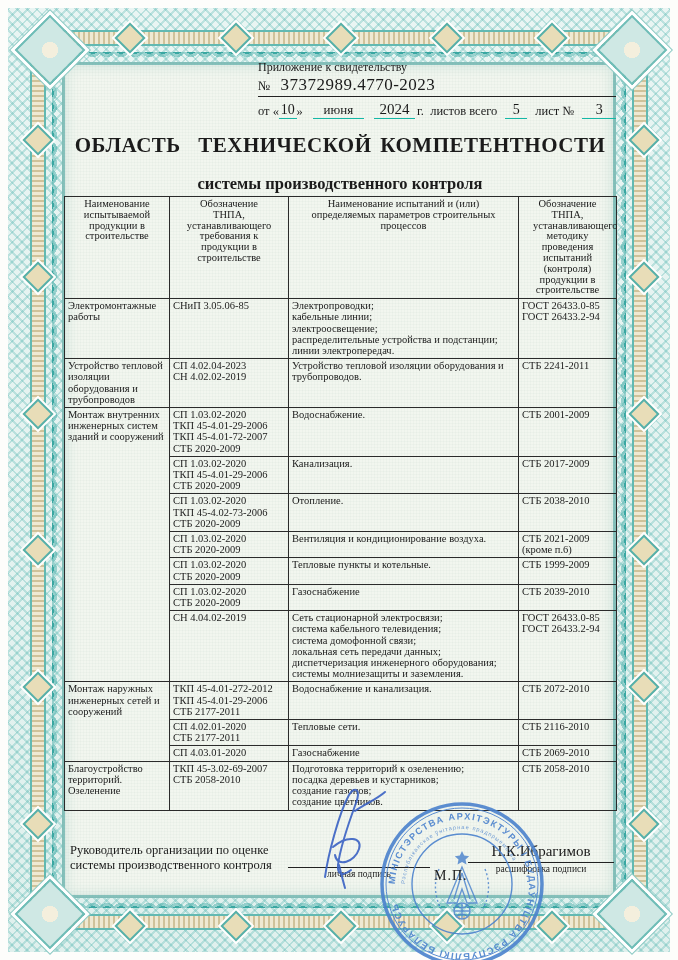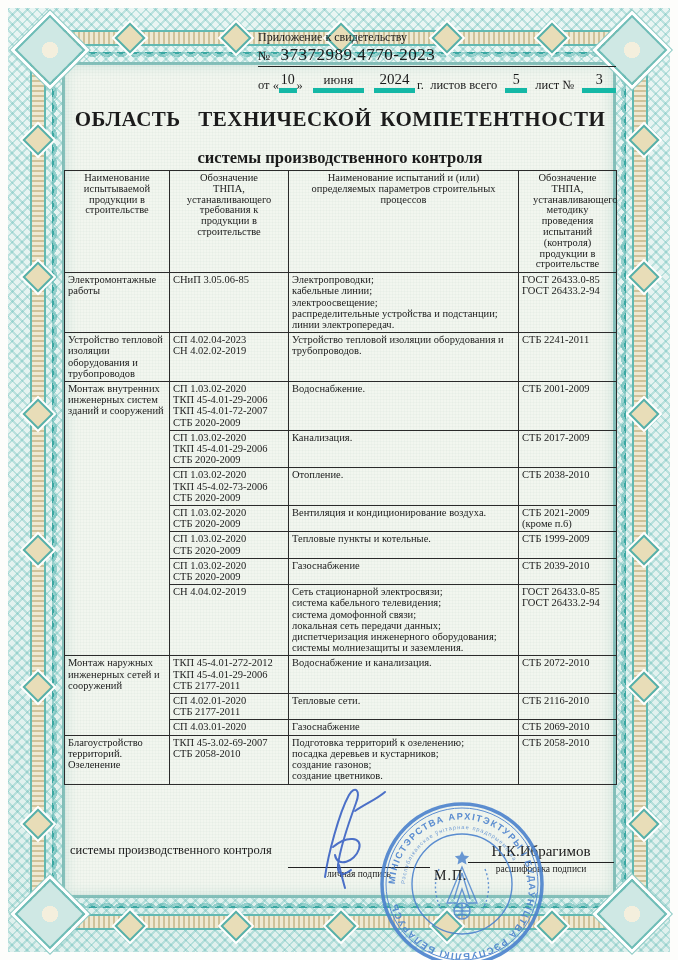--- a/index.html
+++ b/index.html
@@ -44,28 +44,28 @@
     background-size:11px 14px; background-repeat:repeat-y;}
   .wave-right{top:50px; bottom:50px; right:44px; width:11px; transform:scaleX(-1);
     background:radial-gradient(circle at -3px 7px, #3aa7a2 0 5px, rgba(58,167,162,.45) 5px 8px, rgba(58,167,162,0) 8px);
     background-size:11px 14px; background-repeat:repeat-y;}
   .dia{position:absolute; transform:rotate(45deg); background:#e8ddb8;
     border:2px solid #55b0aa; box-shadow:0 0 0 2px #ffffff;}
   .dia.big{background:
       radial-gradient(circle at 50% 50%, #f4efdd 0 8px, #cfe8e4 8px 100%);
     border:2px solid #6fbdb7; box-shadow:0 0 0 3px #ffffff, 0 0 0 4px #8ccac4;}
   
-  .content{position:absolute; left:64px; top:30px; width:552px; z-index:3;}
+  .content{position:absolute; left:64px; top:60px; width:552px; z-index:3;}
   .doc-header{margin-left:194px;}
   .hdr-line1{font-size:12px;}
   .hdr-line2{display:flex; align-items:baseline; border-bottom:1px solid #222; padding-bottom:1px;}
   .hdr-line2 .prefix{font-size:13px; margin-right:10px;}
   .hdr-line2 .number{font-size:17px; letter-spacing:.5px;}
   .hdr-line3{display:flex; align-items:flex-end; font-size:12.5px; margin-top:4px; white-space:nowrap;}
-  .blank{border-bottom:5px solid #14b8a6; text-align:center; display:inline-block;}
+  .blank{border-bottom:1px solid #14b8a6; text-align:center; display:inline-block;}
   .b-day{width:24px; font-size:14px;}
   .b-month{width:70px; margin:0 10px; font-size:13px;}
   .b-year{width:56px; margin-right:2px; font-size:15px;}
   .b-sheets{width:30px; margin:0 8px; font-size:14px;}
   .b-sheet{width:46px; margin-left:8px; font-size:14px;}
   .doc-title{margin:14px 0 16px; text-align:center; font-size:21px; font-weight:bold;
     letter-spacing:.5px; word-spacing:3px; white-space:pre-wrap;}
   .doc-subtitle{margin:9px 0 0; text-align:center; font-size:16.5px; font-weight:bold;}
   .org{margin-top:15px; text-align:center;}
   .org-name{font-size:15.5px; font-weight:bold; border-bottom:1px solid #222; display:inline-block; padding:0 4px 1px;}
@@ -268,20 +268,21 @@
 посадка деревьев и кустарников;
 создание газонов;
 создание цветников.</td>
             <td>СТБ 2058-2010</td>
           </tr>
         </tbody>
     </table>
   </div>
 
   <div class="footer-left">
+    <div>Руководитель организации  по оценке</div>
     <div>системы производственного контроля</div>
   </div>
   <div class="sign-block">
     <div class="sign-caption">личная подпись</div>
   </div>
   <div class="name-block">
     <div class="name-text">Н.К.Ибрагимов</div>
     <div class="name-caption">расшифровка подписи</div>
   </div>
   <div class="mp-label">М.П.</div>

